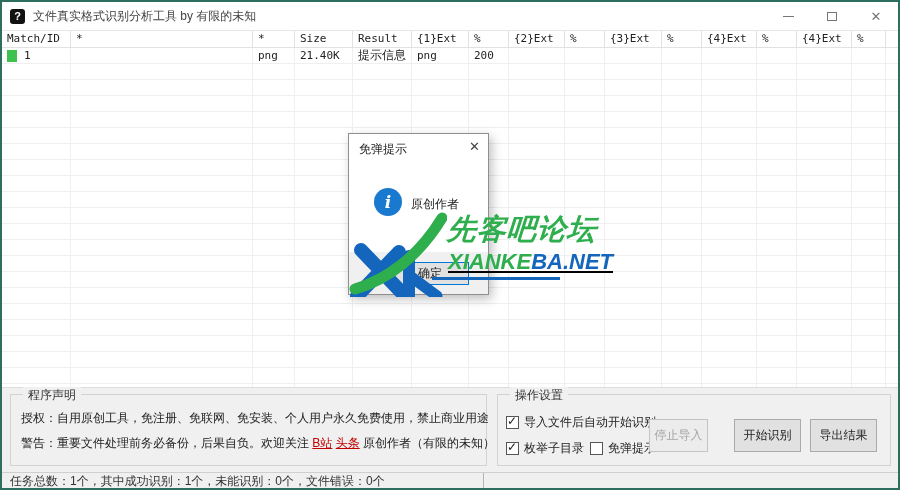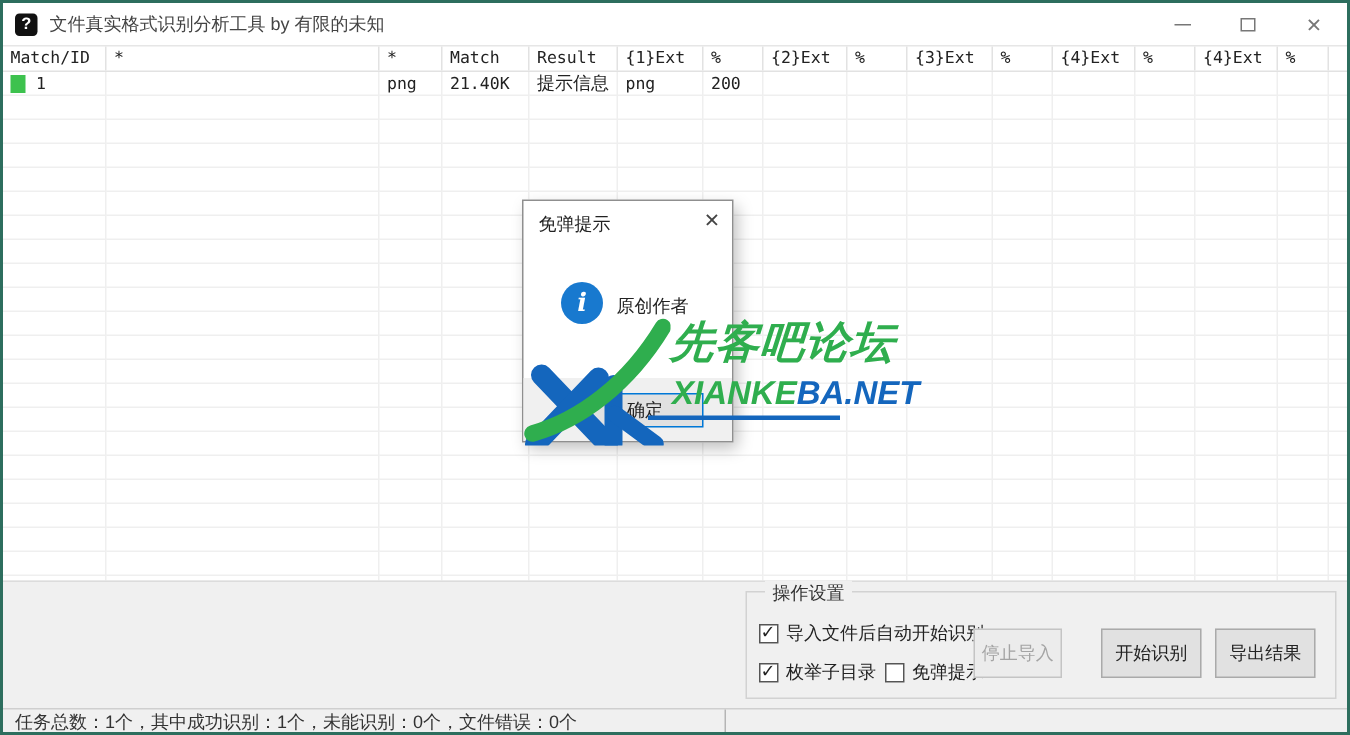--- a/index.html
+++ b/index.html
@@ -65,21 +65,21 @@
   .dlg-footer { position:absolute; left:0; right:0; bottom:0; height:42px; background:#f0f0f0; }
   .dlg-ok { position:absolute; left:42px; top:10px; width:78px; height:23px; background:#e1e1e1;
             border:1px solid #0078d7; font-size:12px; color:#222; }
 
   
   .watermark { position:absolute; left:345px; top:205px; width:225px; height:90px; pointer-events:none; }
   .wm-logo { position:absolute; left:0; top:5px; }
   .wm-name { position:absolute; left:100px; top:8px; font:bold italic 29px/1 "Liberation Sans",sans-serif;
              color:#2fae4e; letter-spacing:1px; white-space:nowrap; transform:skewX(-4deg); }
   .wm-domain { position:absolute; left:101px; top:44px; font:bold italic 22px/1 "Liberation Sans",sans-serif;
-               letter-spacing:0px; white-space:nowrap; }
+               letter-spacing:0px; white-space:nowrap;text-decoration:underline; }
   .wm-green { color:#2fae4e; } .wm-blue { color:#1466bd; }
   .wm-underline { position:absolute; left:85px; top:70px; width:128px; height:3px; background:#1466bd; }
 </style>
 </head>
 <body>
 
 <div class="window">
 
   <div class="titlebar">
     <div class="app-icon">?</div>
@@ -94,21 +94,21 @@
       <div class="win-btn">
           <span class="close-x">✕</span>
         </div>
     </div>
   </div>
 
   <div class="thead">
       <div class="hcell" style="width: 69px;">Match/ID</div>
       <div class="hcell" style="width: 182px;">*</div>
       <div class="hcell" style="width: 42px;">*</div>
-      <div class="hcell" style="width: 58px;">Match</div>
+      <div class="hcell" style="width: 58px;">Size</div>
       <div class="hcell" style="width: 59px;">Result</div>
       <div class="hcell" style="width: 57px;">{1}Ext</div>
       <div class="hcell" style="width: 40px;">%</div>
       <div class="hcell" style="width: 56px;">{2}Ext</div>
       <div class="hcell" style="width: 40px;">%</div>
       <div class="hcell" style="width: 57px;">{3}Ext</div>
       <div class="hcell" style="width: 40px;">%</div>
       <div class="hcell" style="width: 55px;">{4}Ext</div>
       <div class="hcell" style="width: 40px;">%</div>
       <div class="hcell" style="width: 55px;">{4}Ext</div>
@@ -509,20 +509,25 @@
         <div class="tcell" style="width: 55px;"></div>
         <div class="tcell" style="width: 40px;"></div>
         <div class="tcell" style="width: 55px;"></div>
         <div class="tcell" style="width: 34px;"></div>
         <div class="tfill"></div>
       </div>
     </div>
 
   <div class="panel">
 
+    <div class="groupbox gb1">
+      <div class="gb-legend">程序声明</div>
+      <div class="decl-line decl1">授权：自用原创工具，免注册、免联网、免安装、个人用户永久免费使用，禁止商业用途</div>
+      <div class="decl-line decl2"><span>警告：重要文件处理前务必备份，后果自负。欢迎关注 </span><span class="red-link">B站</span><span> </span><span class="red-link">头条</span><span> 原创作者（有限的未知）</span></div>
+    </div>
 
     <div class="groupbox gb2">
       <div class="gb-legend">操作设置</div>
 
       <div class="cb-row" style="left:8px; top:19px;">
         <span class="cb">
             <span class="tick">✓</span>
           </span>
         <span>导入文件后自动开始识别</span>
       </div>

